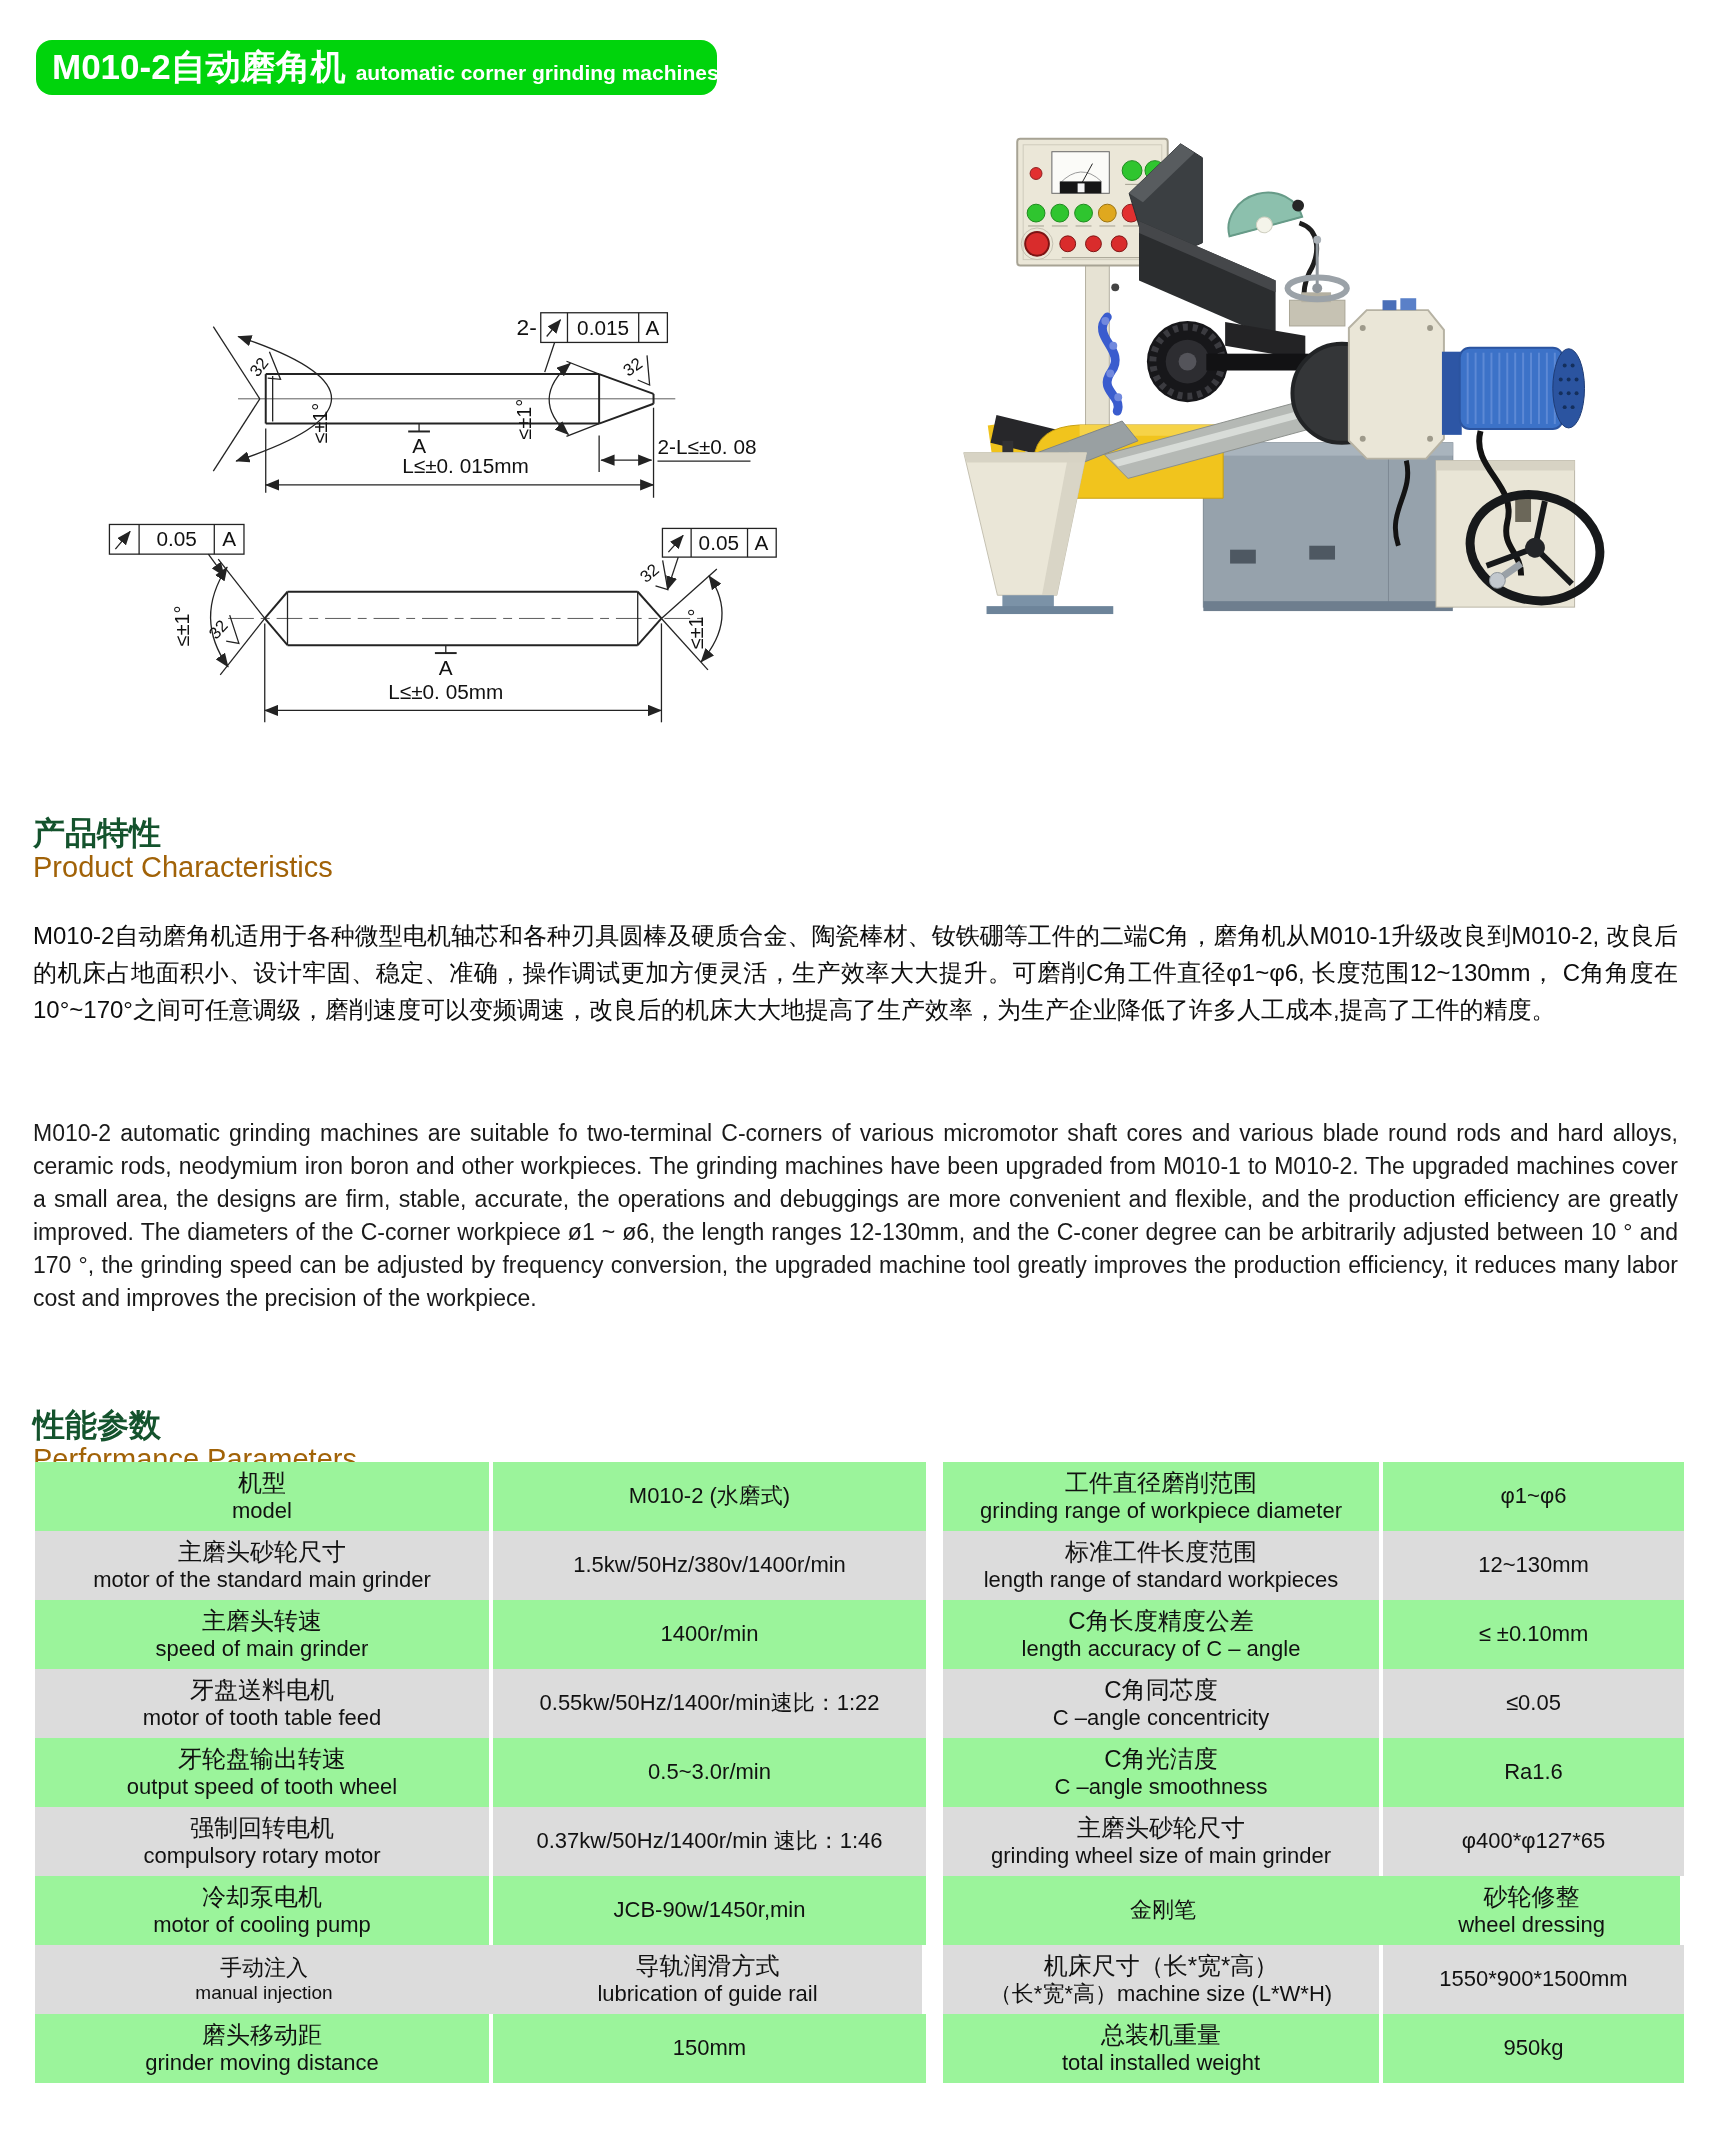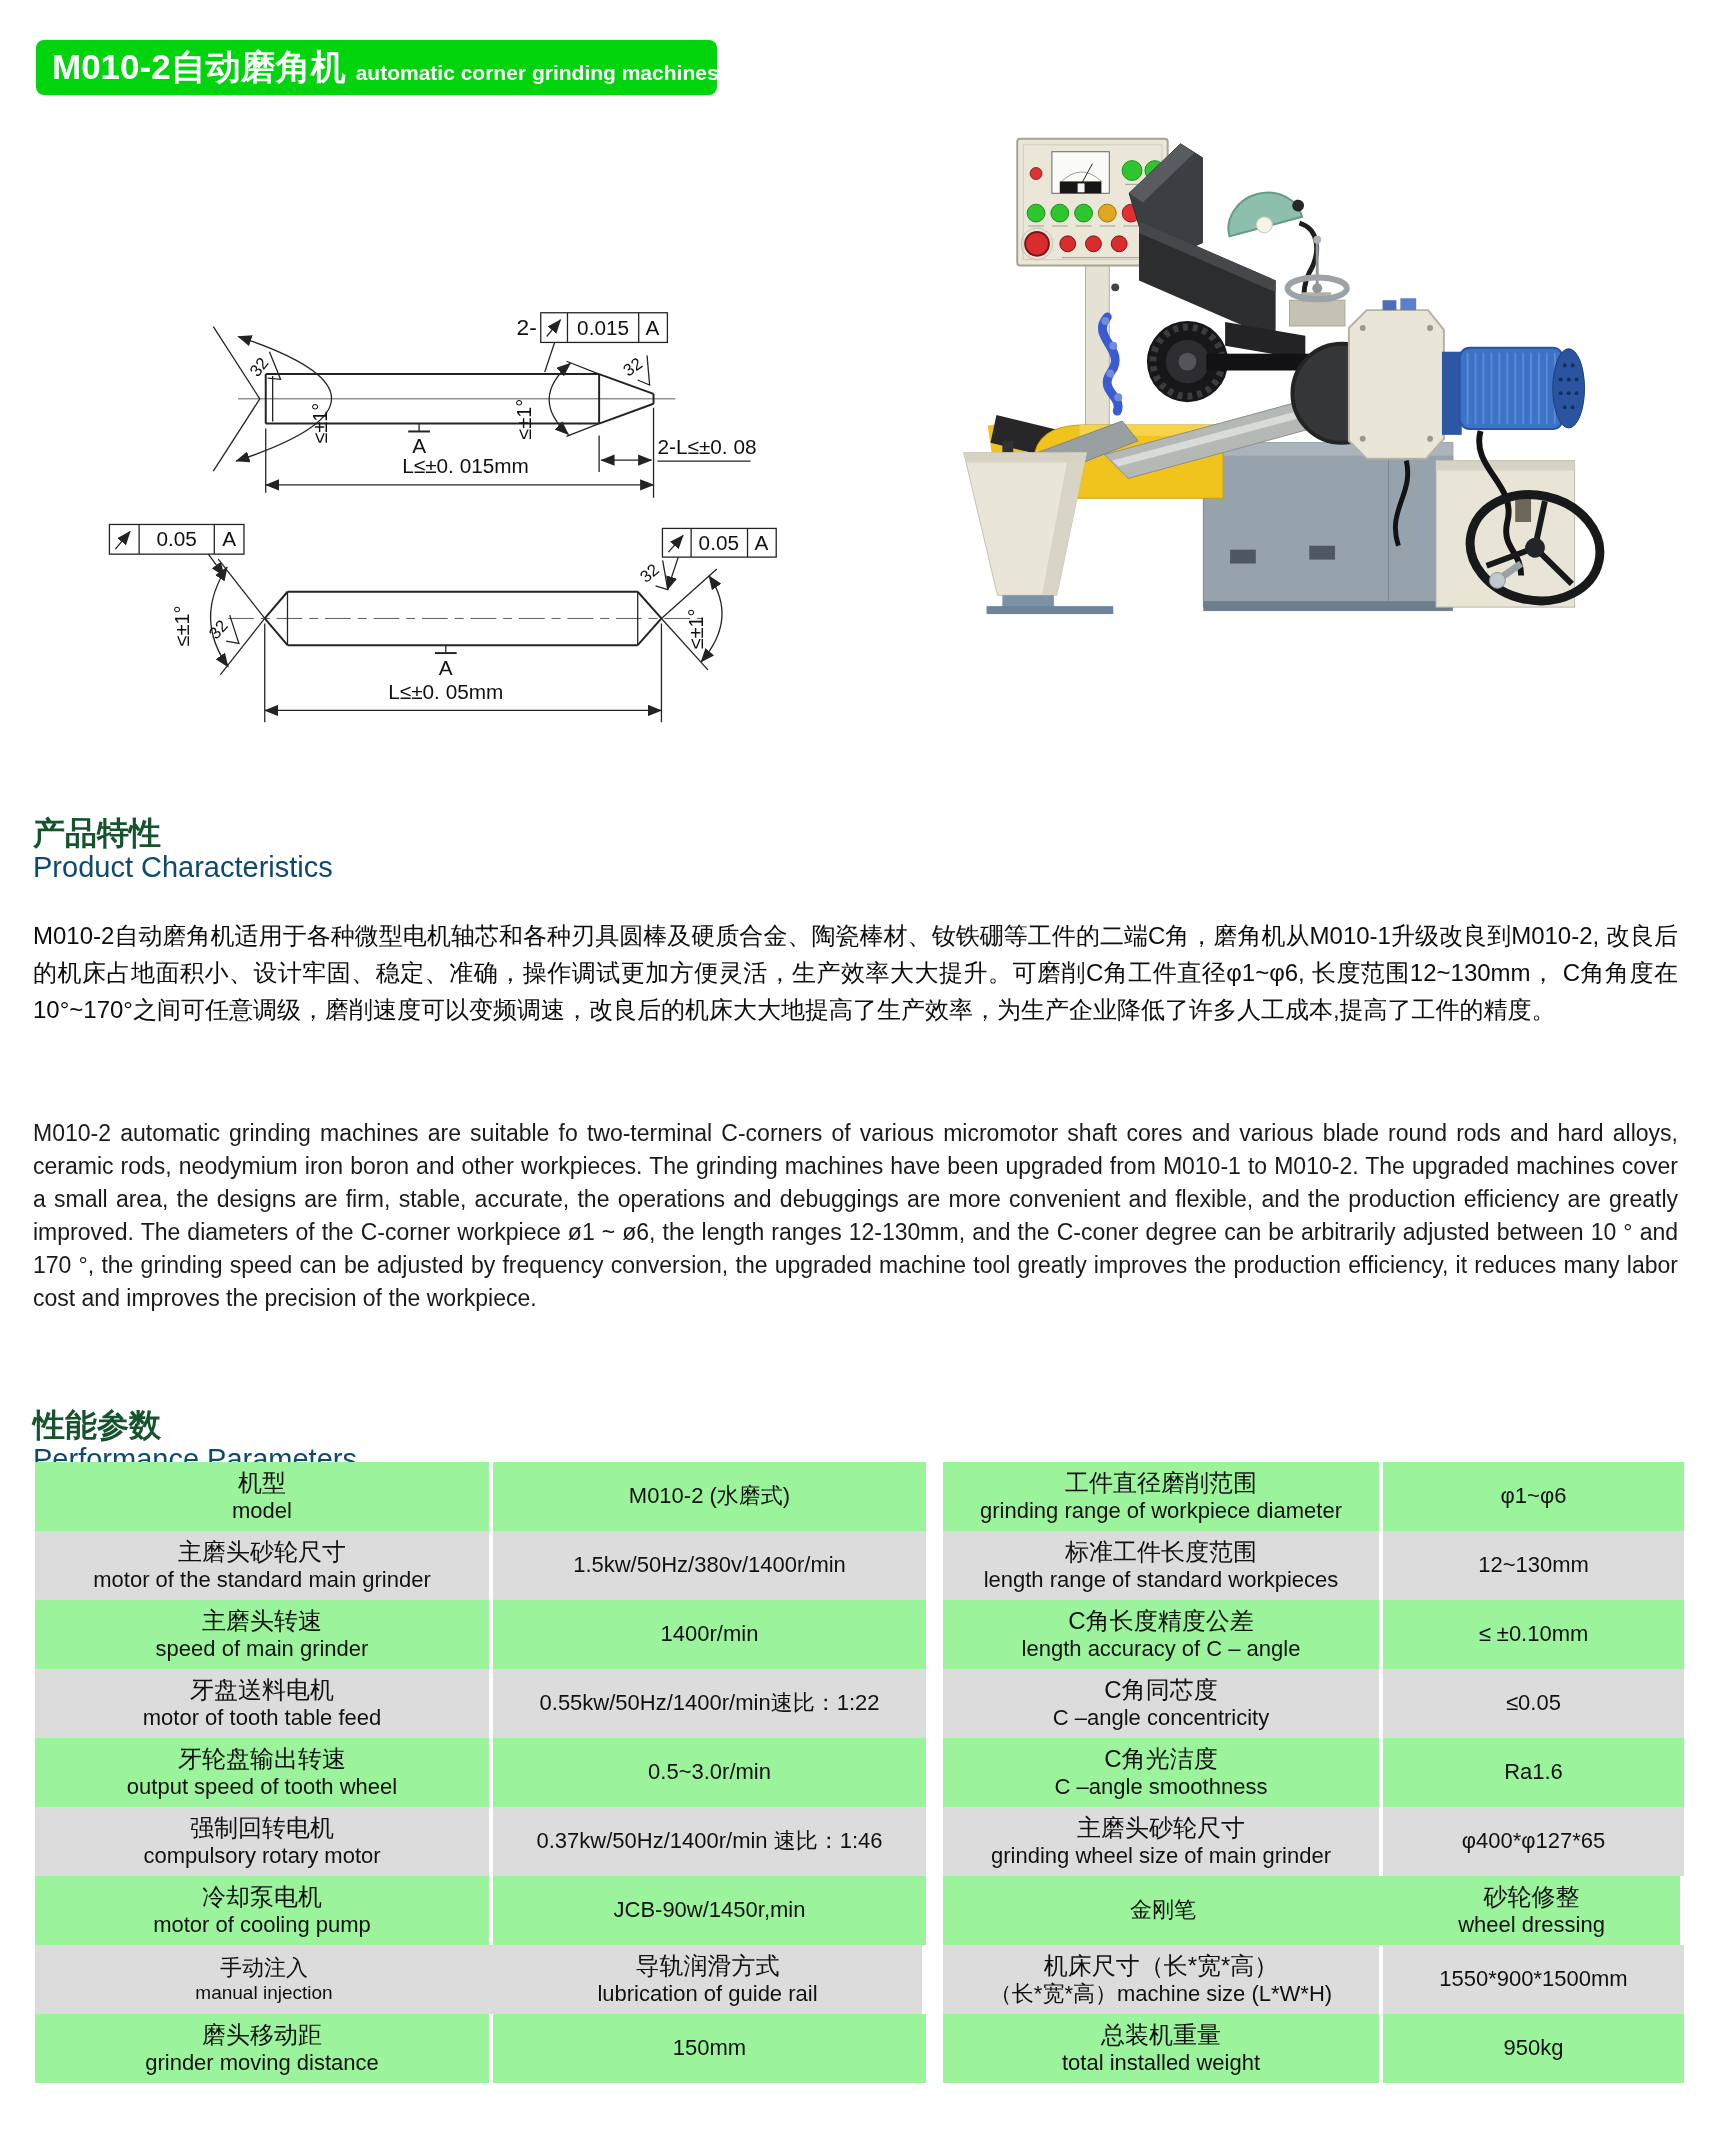--- a/index.html
+++ b/index.html
@@ -1,38 +1,38 @@
 <!DOCTYPE html>
 <html><head>
 <meta charset="utf-8">
 <style>
   html,body{margin:0;padding:0;background:#fff;}
   .page{position:relative;width:1713px;height:2152px;background:#fff;overflow:hidden;
         font-family:"Liberation Sans","DejaVu Sans",sans-serif;color:#111;}
   
   .banner{position:absolute;left:36px;top:40px;width:681px;height:55px;background:#00d40c;
-          border-radius:8px;color:#fff;display:flex;align-items:center;gap:10px;
+          border-radius:16px;color:#fff;display:flex;align-items:center;gap:10px;
           padding:0 16px;box-sizing:border-box;white-space:nowrap;}
   .banner .zh{font-size:35px;font-weight:bold;}
   .banner .en{font-size:21px;font-weight:bold;margin-top:10px;}
   
   .drawings{position:absolute;left:30px;top:198px;}
   .machine{position:absolute;left:941px;top:124px;}
   .ln{stroke:#232323;stroke-width:2;fill:none;}
   .tn{stroke:#232323;stroke-width:1.3;fill:none;}
   .cl{stroke:#5a5a5a;stroke-width:1;}
   .dt{font-size:21px;fill:#111;}
   .ang{font-size:20px;fill:#111;}
   .ft{font-size:21px;fill:#111;}
   .fp{font-size:23px;fill:#111;}
   .rough path{stroke:#232323;stroke-width:1.3;fill:none;}
   .rough text{font-size:17px;fill:#111;}
   
   .h-zh{position:absolute;left:33px;font-size:32px;font-weight:bold;color:#14532d;}
-  .h-en{position:absolute;left:33px;font-size:29px;color:#0c4a6e;}
+  .h-en{position:absolute;left:33px;font-size:29px;color:#a16207;}
   .para{position:absolute;left:33px;width:1645px;text-align:justify;}
   .para-zh{top:917px;font-size:24px;line-height:37px;color:#0d0d0d;}
   .para-en{top:1117px;font-size:23px;line-height:33px;color:#1a1a1a;}
   
   .ptable{position:absolute;top:1462px;display:grid;grid-auto-rows:69px;}
   .pt-left{left:35px;width:891px;}
   .pt-right{left:943px;width:741px;border-radius:6px;}
   .prow{display:grid;height:69px;}
   .pt-left .prow{grid-template-columns:458px 433px;}
   .pt-right .prow{grid-template-columns:440px 301px;}

